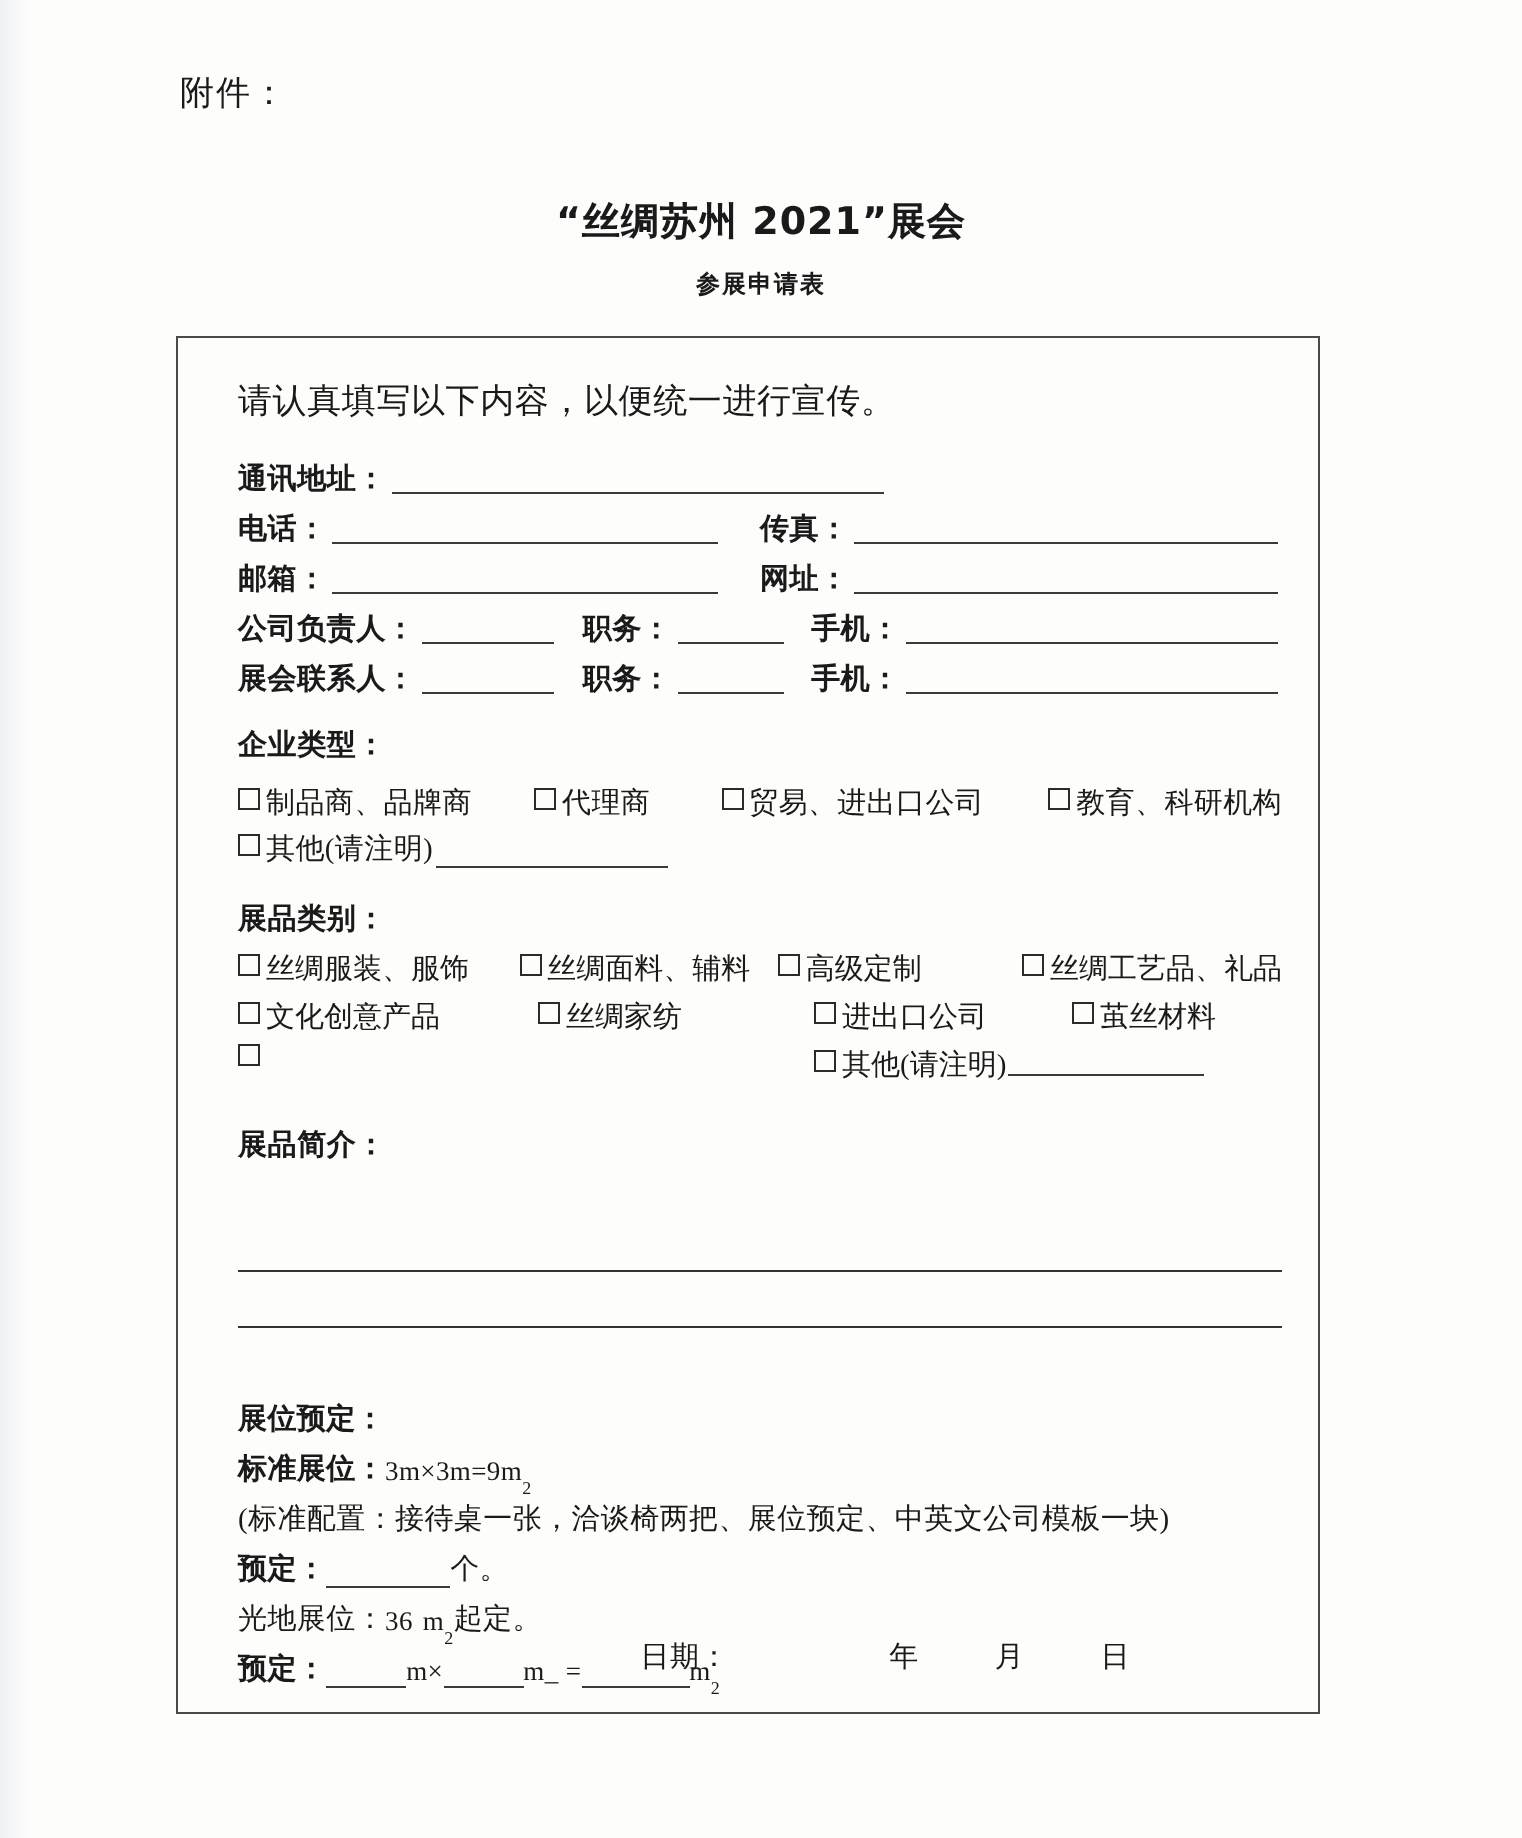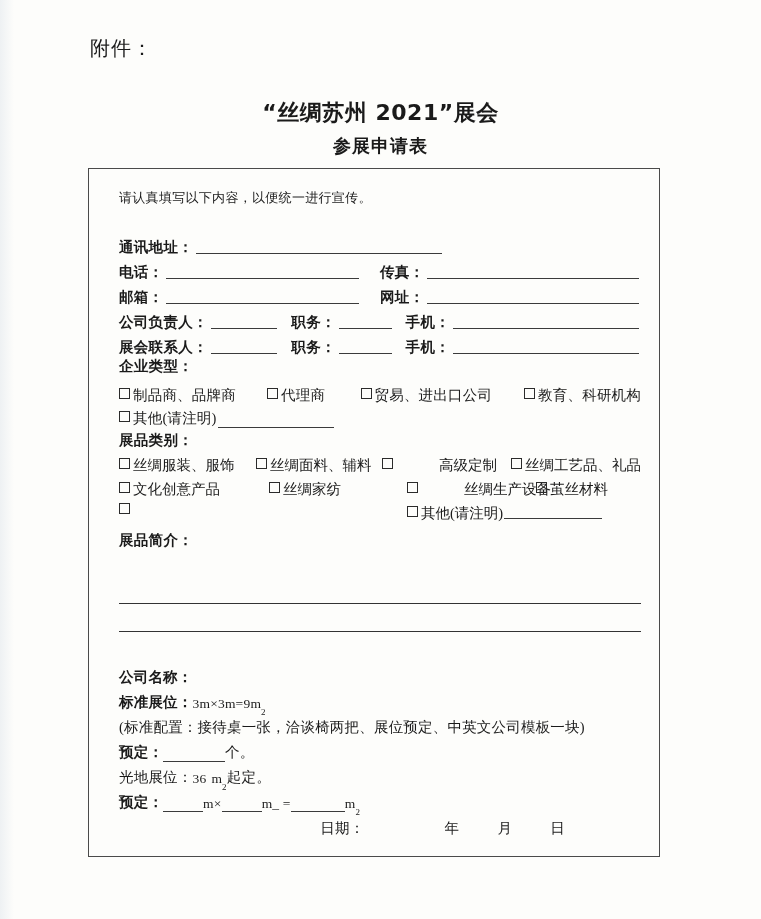--- a/index.html
+++ b/index.html
@@ -23,41 +23,41 @@
     left: 0; top: 0;
     width: 14px; height: 100%;
     background: linear-gradient(to right, #eef1f3 0%, #fdfdfb 100%);
     pointer-events: none;
   }
 
   .attachment-label {
     position: absolute;
     left: 90px;
     top: 35px;
-    font-size: 20px;
+    font-size: 17px;
     letter-spacing: 1px;
     font-family: "Liberation Serif", "DejaVu Serif", serif;
   }
 
   .doc-title {
     position: absolute;
     left: 0; right: 0;
     top: 98px;
     text-align: center;
-    font-size: 22px;
+    font-size: 19px;
     font-weight: bold;
     letter-spacing: 0.5px;
     font-family: "DejaVu Sans", "Liberation Sans", sans-serif;
   }
   .doc-subtitle {
     position: absolute;
     left: 0; right: 0;
     top: 134px;
     text-align: center;
-    font-size: 18px;
+    font-size: 12px;
     font-weight: bold;
     letter-spacing: 1px;
     font-family: "DejaVu Sans", "Liberation Sans", sans-serif;
   }
 
   .form-box {
     position: absolute;
     left: 88px;
     top: 168px;
     width: 572px;
@@ -69,22 +69,22 @@
 
   .inner {
     position: absolute;
     left: 30px;
     top: 20px;
     right: 18px;
     bottom: 10px;
   }
 
   .intro {
-    font-size: 13px;
-    margin-bottom: 22px;
+    font-size: 17px;
+    margin-bottom: 10px;
     letter-spacing: 0.3px;
   }
 
   
   .frow {
     display: flex;
     align-items: flex-end;
     font-size: 14.5px;
     height: 25px;
     letter-spacing: 0.3px;
@@ -103,21 +103,21 @@
   .w-long   { width: 246px; }
   .w-tel    { width: 198px; }
   .w-right  { width: 218px; }
   .w-person { width: 78px; }
   .w-job    { width: 62px; }
   .gap-sm   { width: 14px; }
   .gap-md   { width: 20px; }
 
   
   .section {
-    margin-top: 3px;
+    margin-top: 16px;
     font-size: 14.5px;
   }
   .section-title {
     font-weight: bold;
     margin-bottom: 6px;
     letter-spacing: 0.3px;
   }
   .opt-row {
     display: flex;
     align-items: flex-end;
@@ -152,21 +152,21 @@
     border-bottom: 1.1px solid #3b3b3b;
     width: 98px;
     height: 14px;
     margin-left: 1px;
   }
 
   
   .cat-row { display: flex; align-items: flex-start; height: 24px; }
   .cat-c1 { width: 150px; }
   .cat-c2 { width: 138px; }
-  .cat-c3 { width: 110px; gap: 43px; }
+  .cat-c3 { width: 110px; }
   .cat-c4 { width: auto; padding-left: 19px; }
   .cat-wide { width: 288px; }
 
   
   .intro-lines { margin-top: 26px; }
   .intro-line {
     border-bottom: 1.15px solid #333;
     height: 27px;
   }
 
@@ -324,21 +324,21 @@
         <span class="opt cat-c1">
           <span class="cb"></span>
           <span>文化创意产品</span>
         </span>
         <span class="opt cat-c2">
           <span class="cb"></span>
           <span>丝绸家纺</span>
         </span>
         <span class="opt cat-c3">
           <span class="cb"></span>
-          <span>丝绸生产设备</span>
+          <span>进出口公司</span>
         </span>
         <span class="opt cat-c4">
           <span class="cb"></span>
           <span>茧丝材料</span>
         </span>
       </div>
 
       <div class="cat-row">
         <span class="opt cat-wide">
           <span class="cb"></span>
@@ -354,21 +354,21 @@
     <div class="section">
       <div class="section-title">展品简介：</div>
       <div class="intro-lines">
         <div class="intro-line"></div>
         <div class="intro-line"></div>
       </div>
     </div>
 
     <div class="booth">
       <div class="booth-line">
-        <span class="b-bold">公司名称：</span>
+        <span class="b-bold">展位预定：</span>
       </div>
 
       <div class="booth-line">
         <span class="b-bold">标准展位：</span>
         <span class="mono-num">3m×3m=9m</span>
           <sup>2</sup>
       </div>
 
       <div class="booth-line">
         <span>(标准配置：接待桌一张，洽谈椅两把、展位预定、中英文公司模板一块)</span>

